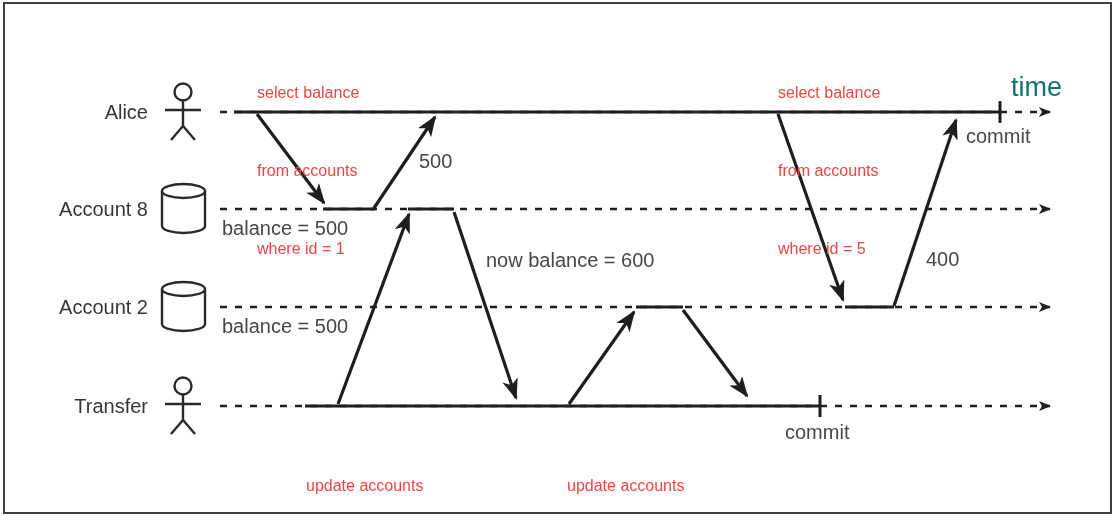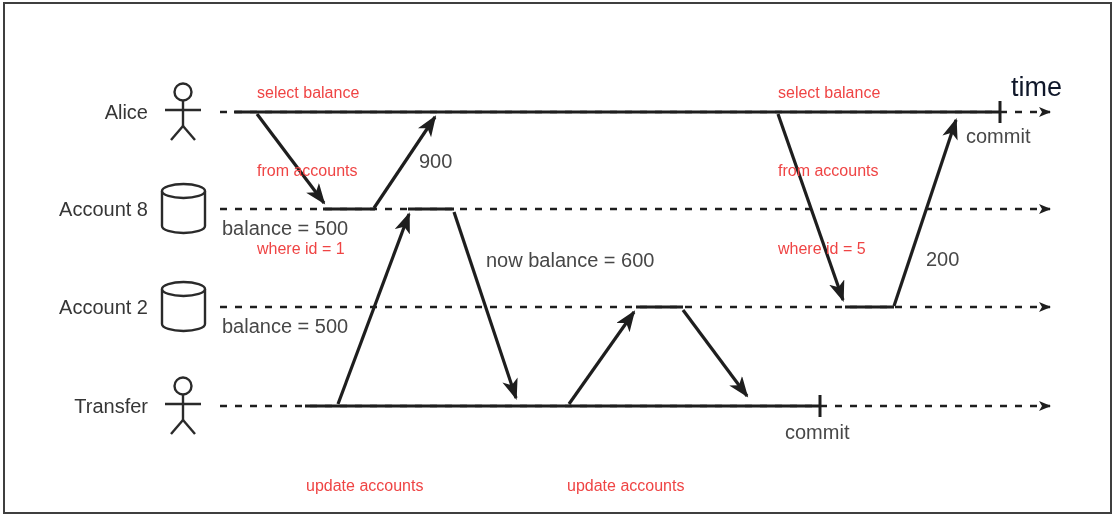--- a/index.html
+++ b/index.html
@@ -12,21 +12,21 @@
     border:2px solid #3f3f3f; box-sizing:border-box;
   }
   .gfx { position:absolute; left:0; top:0; }
   .lbl { position:absolute; white-space:pre; }
   .entity {
     font-size:20px; color:#363636; text-align:right; width:112px;
     line-height:28px;
   }
   .qblock { font-size:16px; line-height:26px; color:#ef4444; }
   .small  { font-size:20px; color:#474747; }
-  .time-lbl { font-size:27px; color:#0f172a; }
+  .time-lbl { font-size:27px; color:#0f766e; }
 </style>
 </head>
 <body>
 
 <div class="stage">
   <div class="frame"></div>
 
   <svg class="gfx" width="1120" height="524" viewBox="0 0 1120 524">
     <defs>
       <marker id="ah" markerUnits="userSpaceOnUse" markerWidth="26" markerHeight="20" refX="19" refY="8" orient="auto">
@@ -106,20 +106,20 @@
     
   </div>
   <div class="lbl qblock" style="left:567px; top:421px;">
     <div>update accounts</div>
     
     
   </div>
 
   <div class="lbl small" style="left:222px; top:217px;">balance = 500</div>
   <div class="lbl small" style="left:222px; top:315px;">balance = 500</div>
-  <div class="lbl small" style="left:419px; top:150px;">900</div>
-  <div class="lbl small" style="left:926px; top:248px;">200</div>
+  <div class="lbl small" style="left:419px; top:150px;">500</div>
+  <div class="lbl small" style="left:926px; top:248px;">400</div>
   <div class="lbl small" style="left:486px; top:249px;">now balance = 600</div>
   <div class="lbl small" style="left:966px; top:125px;">commit</div>
   <div class="lbl small" style="left:785px; top:421px;">commit</div>
 
   <div class="lbl time-lbl" style="left:1011px; top:72px;">time</div>
 </div>
 
 </body></html>

